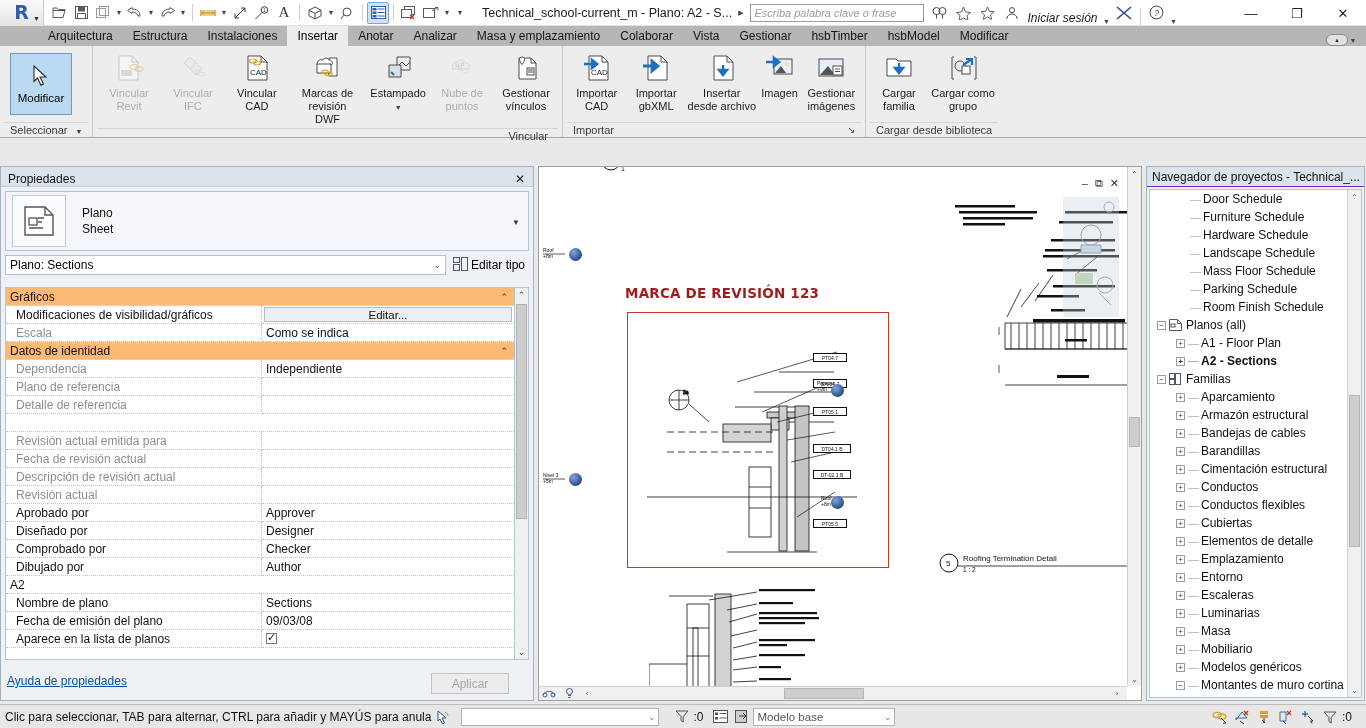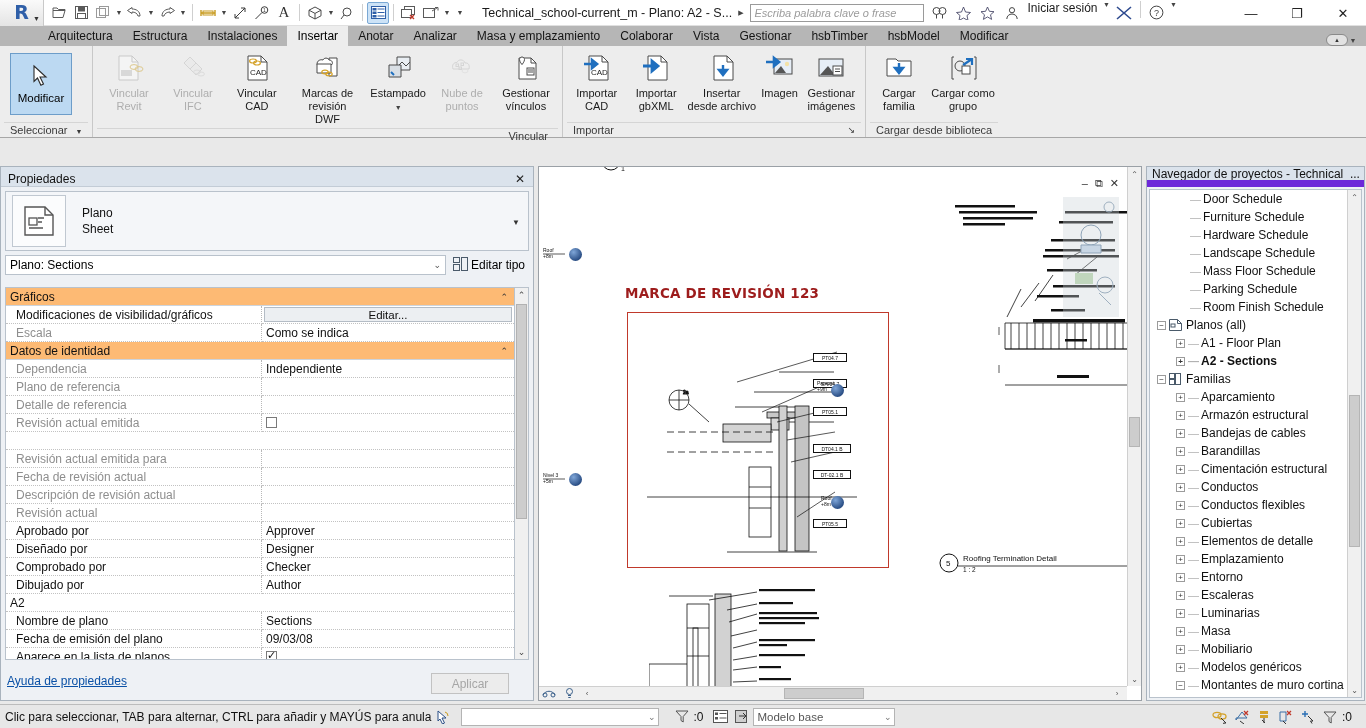--- a/index.html
+++ b/index.html
@@ -39,21 +39,21 @@
   .qsep { width: 1px; height: 17px; background: #cfcfcf; margin: 0 4px; }
   .doctitle {
     flex: 0 0 auto; padding: 0 6px 0 14px; font-size: 12.5px; color: #1a1a1a; white-space: nowrap;
   }
   .titlecaret { font-size: 7px; color: #444; padding-right: 6px; }
   .searchbox {
     width: 174px; height: 18px; border: 1px solid #9a9a9a; background: #fff;
     font-style: italic; font-size: 11px; color: #9b9b9b;
     padding: 0 4px; line-height: 16px; overflow: hidden; white-space: nowrap;
   }
-  .titleicons { display: flex; align-items: flex-start; margin-left: 4px; }
+  .titleicons { display: flex; align-items: flex-end; margin-left: 4px; font-style: italic; }
   .tbicon { width: 24px; height: 24px; display: flex; align-items: center; justify-content: center; font-size: 14px; color: #4a4a69; }
   .signin { font-size: 12px; color: #1a1a1a; padding: 0 4px; white-space: nowrap; }
   .wincontrols { position: absolute; right: 0; top: 0; display: flex; height: 26px; }
   .wctrl { width: 46px; height: 26px; display: flex; align-items: center; justify-content: center; font-size: 13px; color: #222; }
 
   
   .ribtabs {
     position: absolute; left: 0; top: 26px; width: 1366px; height: 20px;
     background: #b6b6b6; display: flex; align-items: flex-end; padding-left: 38px;
   }
@@ -218,21 +218,21 @@
     background: radial-gradient(circle at 35% 32%, #7fa6d8 0%, #2b4f86 70%, #1b3560 100%);
   }
 
   
   .browser {
     position: absolute; left: 1146px; top: 166px; width: 219px; height: 535px;
     background: #eef1f5; border: 1px solid #a9b3bd;
   }
   .br-hdr {
     height: 20px; background: #dbe3ec; display: flex; align-items: center;
-    padding: 0 4px 0 5px; font-size: 12px; color: #111; border-bottom: 7px solid #6d28d9;
+    padding: 0 4px 0 5px; font-size: 12px; color: #111; border-bottom: 1px solid #6d28d9;
     white-space: nowrap; overflow: hidden;
   }
   .br-hdr .close { margin-left: auto; font-size: 12px; padding: 0 3px; }
   .br-body {
     position: absolute; left: 2px; right: 2px; top: 22px; bottom: 2px;
     background: #fff; border: 1px solid #b9c2cc; overflow: hidden;
   }
   .tree { position: absolute; left: 0; top: 0; right: 14px; bottom: 0; overflow: hidden; }
   .tnode {
     height: 18px; display: flex; align-items: center; font-size: 12px; color: #111; white-space: nowrap;
@@ -730,26 +730,20 @@
           <div class="gk dim">Dependencia</div>
           <div class="gv">Independiente</div>
         </div>
         <div class="grow">
           <div class="gk dim">Plano de referencia</div>
           <div class="gv"></div>
         </div>
         <div class="grow">
           <div class="gk dim">Detalle de referencia</div>
           <div class="gv"></div>
-        </div>
-        <div class="grow">
-          <div class="gk dim">Revisión actual emitida</div>
-          <div class="gv">
-              <span class="chk"></span>
-            </div>
         </div>
         <div class="grow">
           <div class="gv"></div>
         </div>
         <div class="grow">
           <div class="gk dim">Revisión actual emitida para</div>
           <div class="gv"></div>
         </div>
         <div class="grow">
           <div class="gk dim">Fecha de revisión actual</div>

